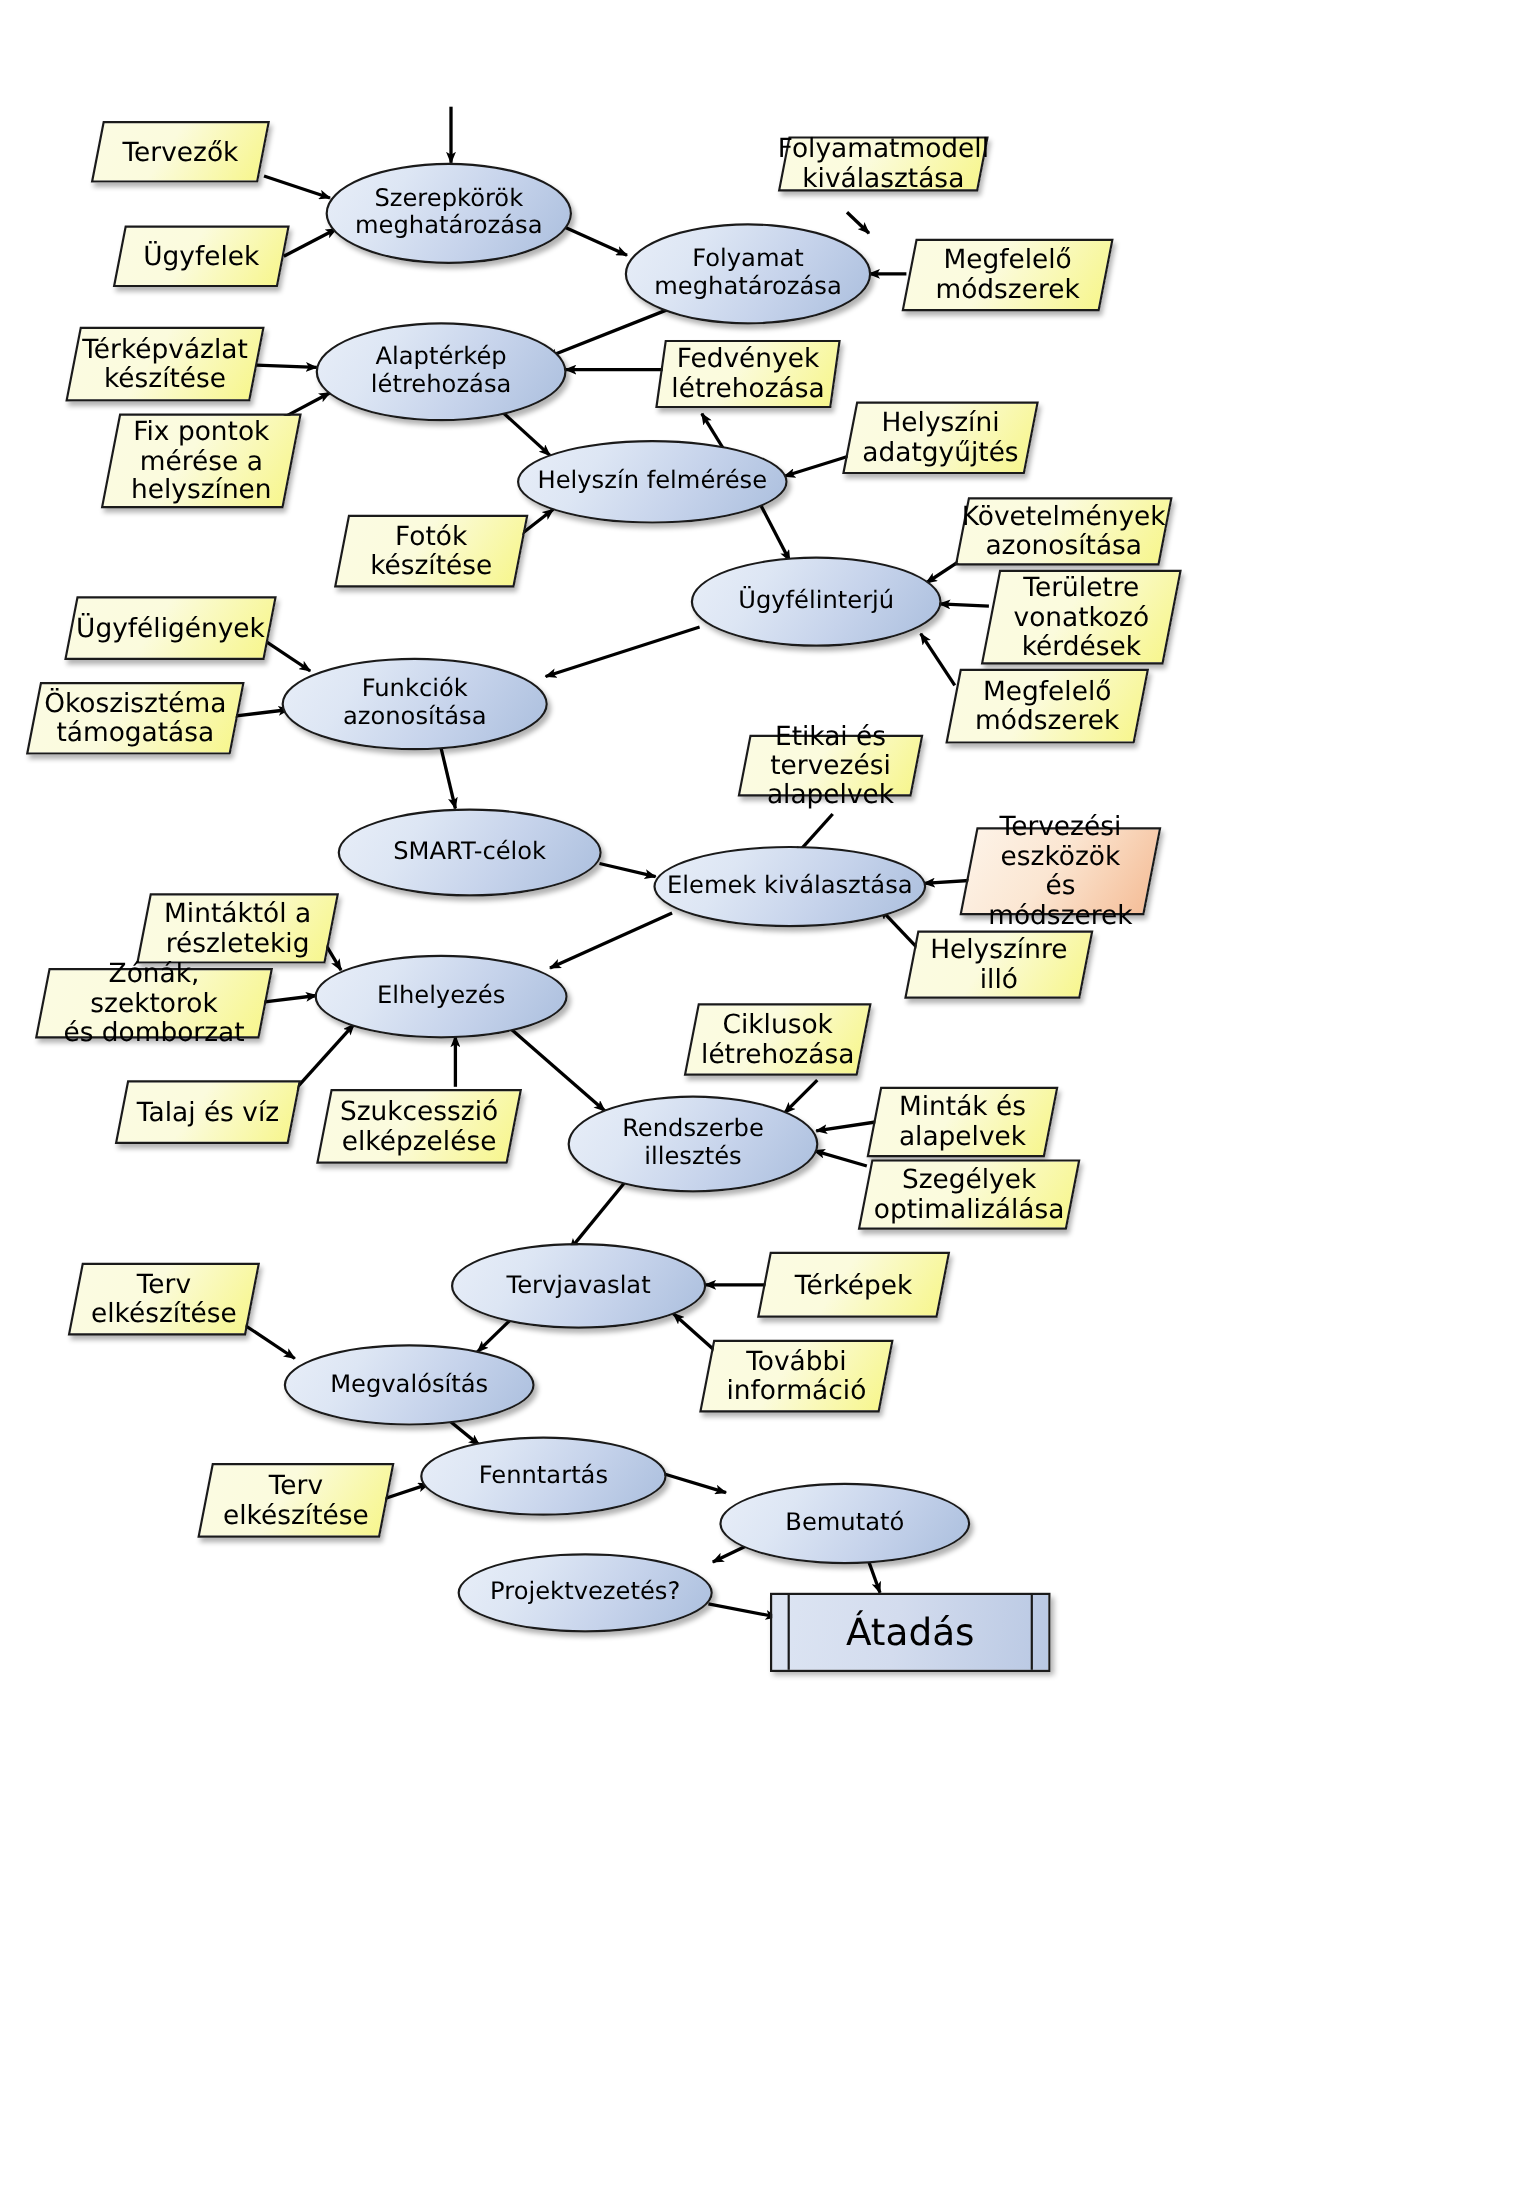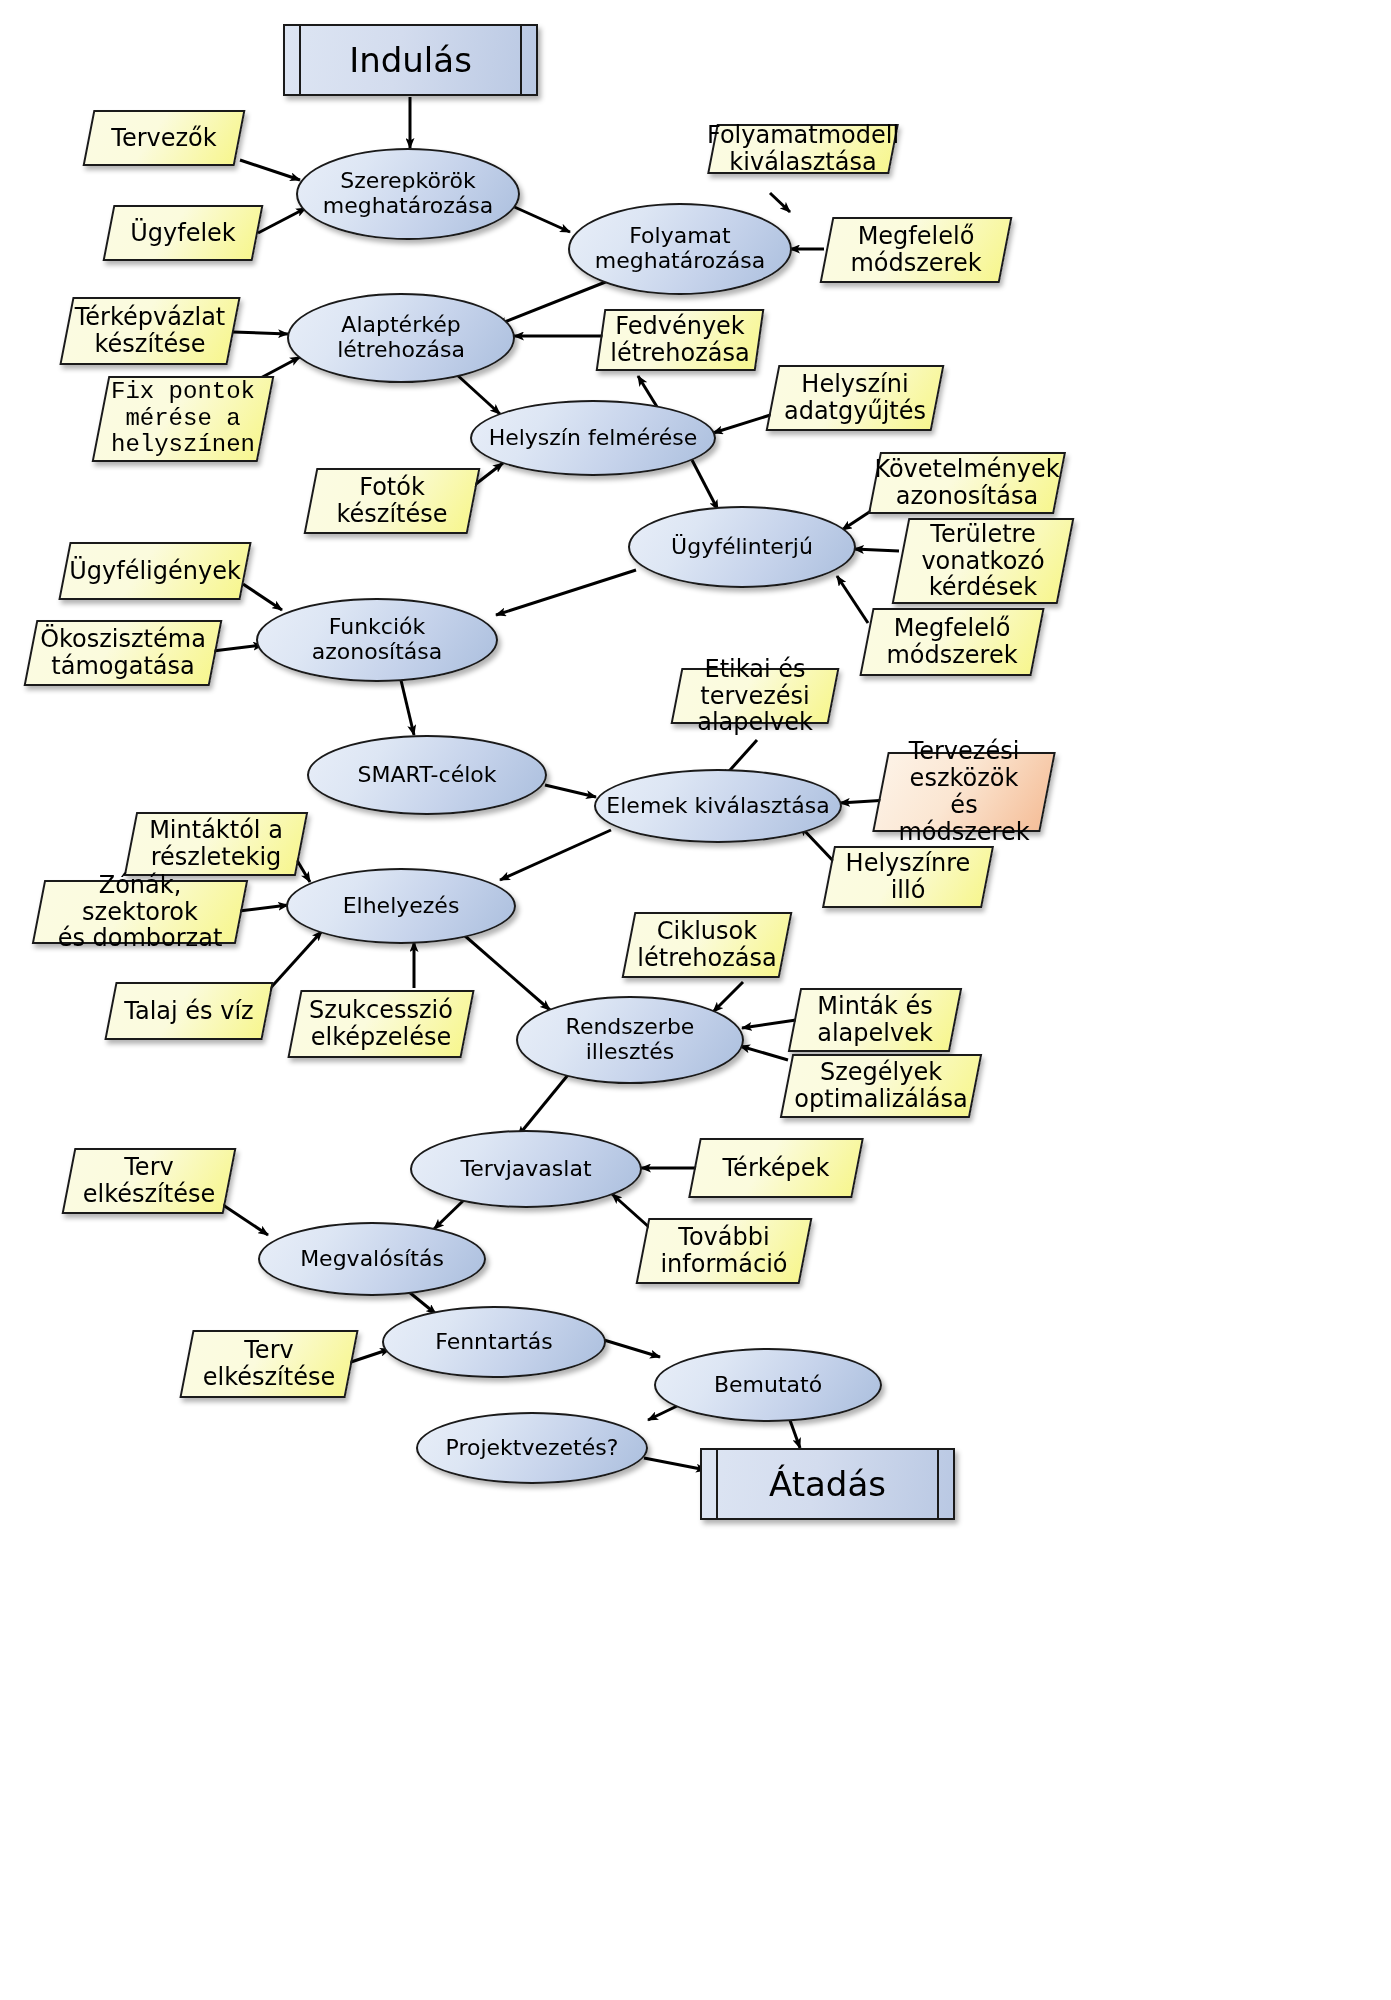--- a/index.html
+++ b/index.html
@@ -170,23 +170,20 @@
       <path d="M604,1340 L660,1357"></path>
 
       <path d="M704,1393 L648,1420"></path>
 
       <path d="M644,1458 L706,1470"></path>
 
       <path d="M782,1398 L800,1448"></path>
     </g>
   </svg>
 
-  <div class="node terminal" style="left:283px;top:24px;width:255px;height:72px;">
-    <span>Indulás</span>
-  </div>
 
   <div class="node terminal" style="left:700px;top:1448px;width:255px;height:72px;">
     <span>Átadás</span>
   </div>
 
   <div class="node ellipse" style="left:296px;top:148px;width:224px;height:92px;">
     <span>Szerepkörök
 meghatározása</span>
   </div>
 
@@ -271,21 +268,21 @@
     <span class="txt">Megfelelő
 módszerek</span>
   </div>
 
   <div class="node para" style="left:66px;top:297px;width:168px;height:68px;">
     <span class="skin"></span>
     <span class="txt">Térképvázlat
 készítése</span>
   </div>
 
-  <div class="node para" style="left:100px;top:376px;width:166px;height:86px;font-family:Liberation Mono, monospace;">
+  <div class="node para" style="left:100px;top:376px;width:166px;height:86px;">
     <span class="skin"></span>
     <span class="txt">Fix pontok
 mérése a
 helyszínen</span>
   </div>
 
   <div class="node para softskew" style="left:600px;top:309px;width:160px;height:62px;">
     <span class="skin"></span>
     <span class="txt">Fedvények
 létrehozása</span>

